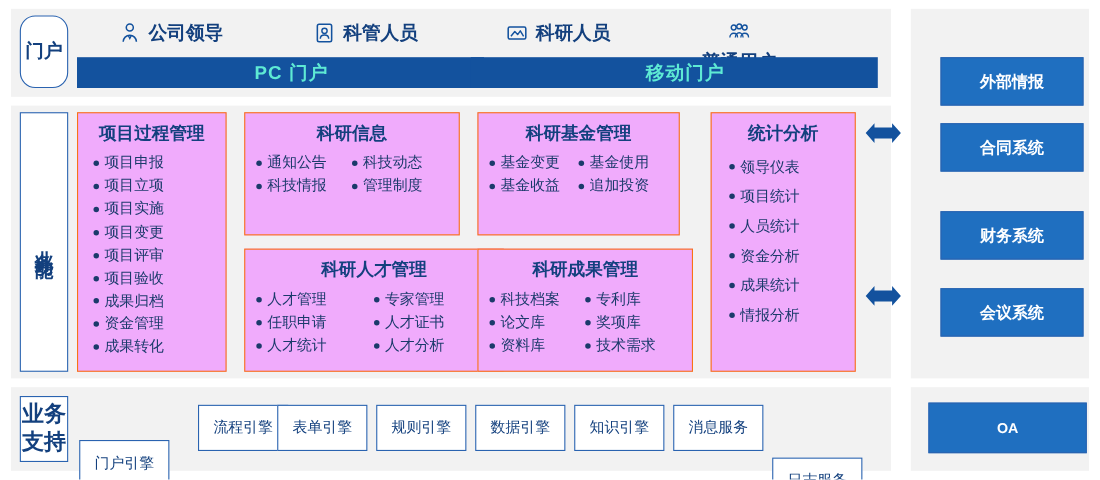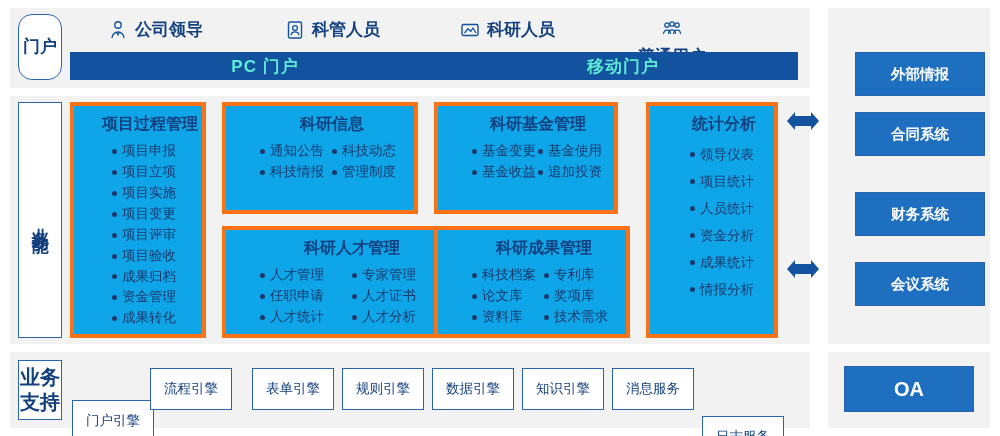--- a/index.html
+++ b/index.html
@@ -100,23 +100,22 @@
     width: 44px; height: 236px;
     font-size: 17px;
     writing-mode: vertical-rl;
     text-orientation: upright;
     letter-spacing: 3px;
     padding: 0;
   }
   .card {
     position: absolute;
     box-sizing: border-box;
-    border: 4px solid #f97316;
-    background: #0ea5e9;
-    padding-left: 24px;
+    border: 1px solid #f97316;
+    background: #f0abfc;
   }
   .card-title {
     text-align: center;
     color: #13407e;
     font-weight: bold;
     font-size: 16px;
     margin-top: 8px;
     margin-bottom: 6px;
   }
   .bullets {
@@ -202,26 +201,26 @@
   #ext-2 { top: 192px; }
   #ext-3 { top: 262px; }
 
   #oa-panel {
     left: 828px; top: 352px;
     width: 162px; height: 76px;
   }
   #oa-box {
     position: absolute;
     left: 844px; top: 366px;
-    width: 130px; height: 46px;
+    width: 144px; height: 46px;
     box-sizing: border-box;
     border: 1px solid #2a63b0;
     background: #1f6fc0;
     color: #ffffff;
-    font-size: 20px;
+    font-size: 13px;
     font-weight: bold;
     display: flex;
     align-items: center;
     justify-content: center;
   }
 
   .arrow {
     position: absolute;
     width: 34px; height: 22px;
   }
@@ -356,21 +355,21 @@
       <div class="item">资金分析</div>
       <div class="item">成果统计</div>
       <div class="item">情报分析</div>
     </div>
   </div>
 
   <div class="panel" id="support-panel"></div>
   <div class="blue-label" id="support-side">业务支持</div>
 
   <div class="engine" style="left:72px;margin-top:32px;">门户引擎</div>
-  <div class="engine" style="left:150px;">流程引擎</div>
+  <div class="engine" style="left:180px;">流程引擎</div>
   <div class="engine" style="left:252px;">表单引擎</div>
   <div class="engine" style="left:342px;">规则引擎</div>
   <div class="engine" style="left:432px;">数据引擎</div>
   <div class="engine" style="left:522px;">知识引擎</div>
   <div class="engine" style="left:612px;">消息服务</div>
   <div class="engine" style="left:702px;margin-top:48px;">日志服务</div>
 
   <div class="arrow" id="arrow-top">
     <svg width="34" height="22" viewBox="0 0 34 22">
         <path d="M9 6h16v-4l8 9-8 9v-4H9v4L1 11l8-9z" fill="#13529e"></path>

